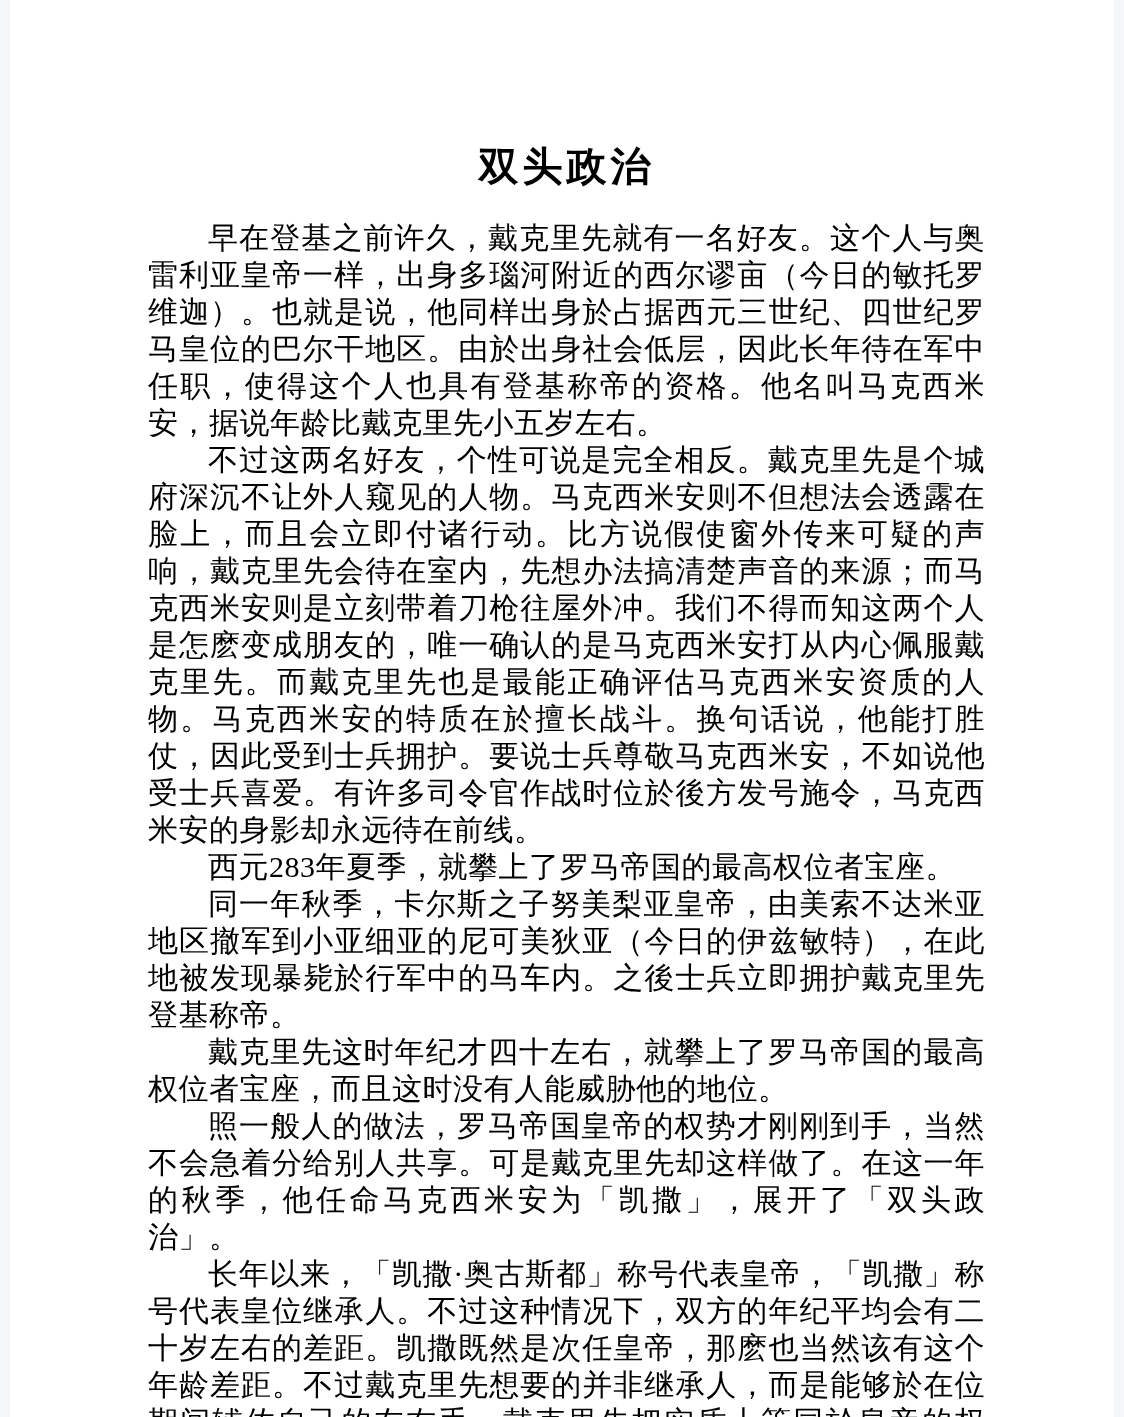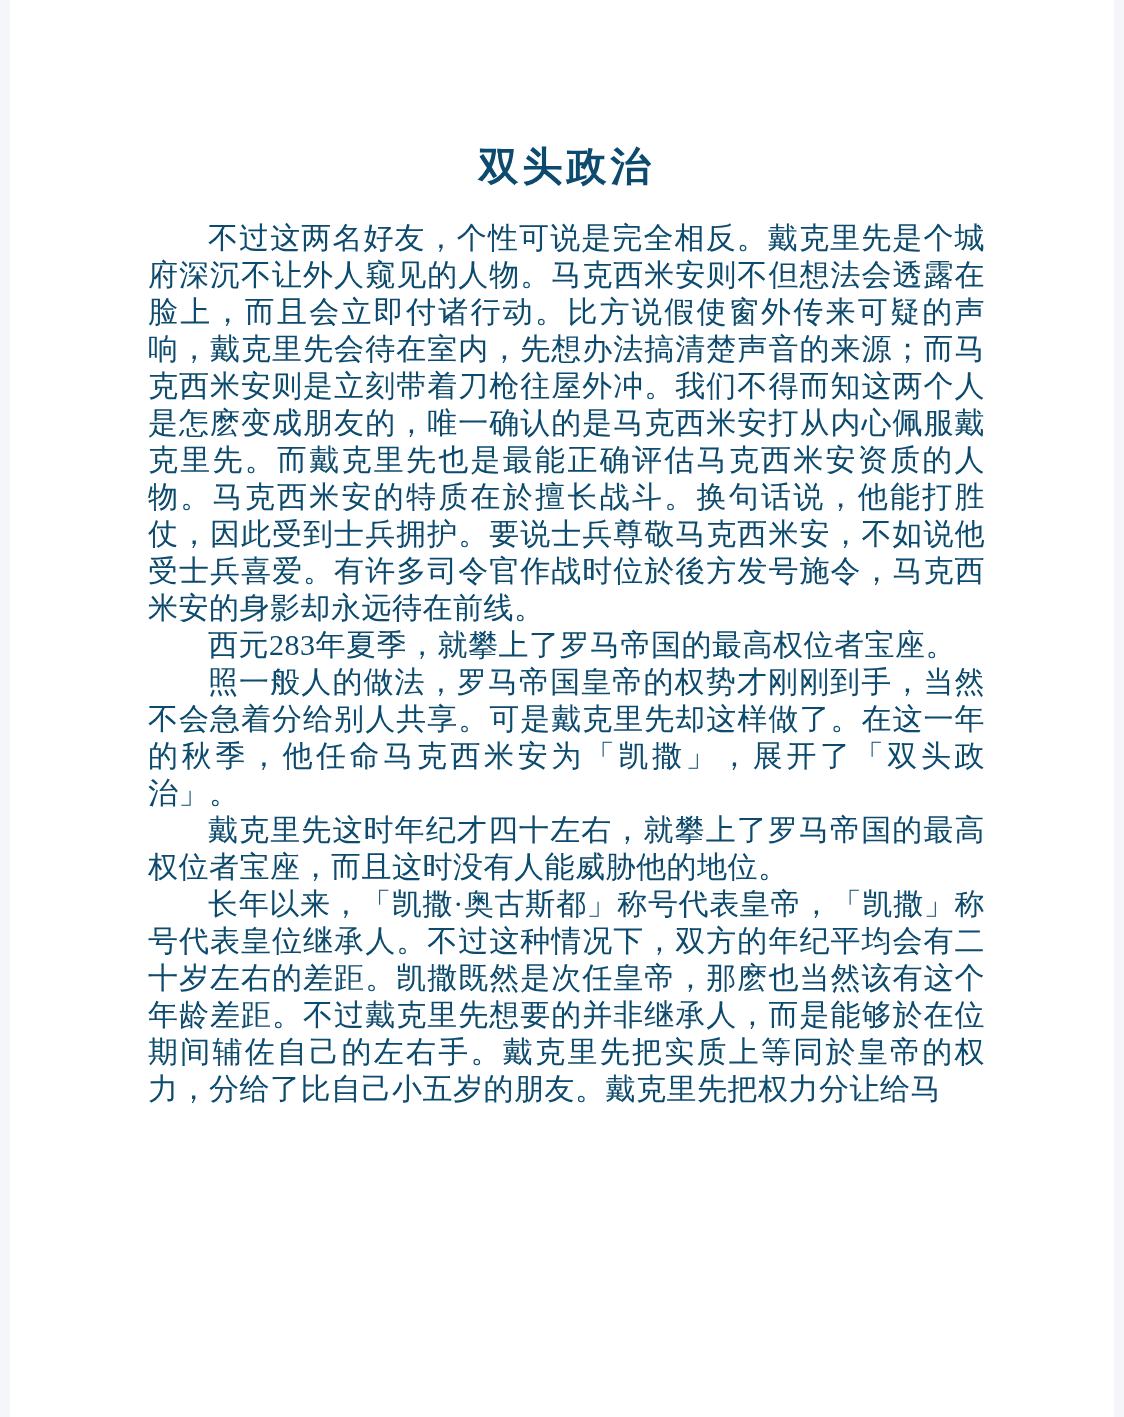--- a/index.html
+++ b/index.html
@@ -16,21 +16,21 @@
   }
   .page {
     position: absolute;
     left: 10px;
     top: 0;
     width: 1104px;
     height: 1417px;
     background: #ffffff;
     box-sizing: border-box;
     padding: 0 129px 0 138px;
-    color: #0c4a6e;
+    color: #000000;
   }
   .page-title {
     margin: 0;
     padding-top: 143px;
     text-align: center;
     font-size: 40px;
     line-height: 1.2;
     font-weight: 700;
     letter-spacing: 4px;
   }
@@ -47,19 +47,21 @@
     word-break: break-all;
   }
 </style>
 </head>
 <body>
 
 <div class="page">
   <h1 class="page-title">双头政治</h1>
 
   <div class="chapter-body">
+    <p>早在登基之前许久，戴克里先就有一名好友。这个人与奥雷利亚皇帝一样，出身多瑙河附近的西尔谬亩（今日的敏托罗维迦）。也就是说，他同样出身於占据西元三世纪、四世纪罗马皇位的巴尔干地区。由於出身社会低层，因此长年待在军中任职，使得这个人也具有登基称帝的资格。他名叫马克西米安，据说年龄比戴克里先小五岁左右。</p>
     <p>不过这两名好友，个性可说是完全相反。戴克里先是个城府深沉不让外人窥见的人物。马克西米安则不但想法会透露在脸上，而且会立即付诸行动。比方说假使窗外传来可疑的声响，戴克里先会待在室内，先想办法搞清楚声音的来源；而马克西米安则是立刻带着刀枪往屋外冲。我们不得而知这两个人是怎麽变成朋友的，唯一确认的是马克西米安打从内心佩服戴克里先。而戴克里先也是最能正确评估马克西米安资质的人物。马克西米安的特质在於擅长战斗。换句话说，他能打胜仗，因此受到士兵拥护。要说士兵尊敬马克西米安，不如说他受士兵喜爱。有许多司令官作战时位於後方发号施令，马克西米安的身影却永远待在前线。</p>
     <p>西元283年夏季，就攀上了罗马帝国的最高权位者宝座。</p>
+    <p>同一年秋季，卡尔斯之子努美梨亚皇帝，由美索不达米亚地区撤军到小亚细亚的尼可美狄亚（今日的伊兹敏特），在此地被发现暴毙於行军中的马车内。之後士兵立即拥护戴克里先登基称帝。</p>
+    <p>戴克里先这时年纪才四十左右，就攀上了罗马帝国的最高权位者宝座，而且这时没有人能威胁他的地位。</p>
     <p>照一般人的做法，罗马帝国皇帝的权势才刚刚到手，当然不会急着分给别人共享。可是戴克里先却这样做了。在这一年的秋季，他任命马克西米安为「凯撒」，展开了「双头政治」。</p>
-    <p>戴克里先这时年纪才四十左右，就攀上了罗马帝国的最高权位者宝座，而且这时没有人能威胁他的地位。</p>
     <p>长年以来，「凯撒·奥古斯都」称号代表皇帝，「凯撒」称号代表皇位继承人。不过这种情况下，双方的年纪平均会有二十岁左右的差距。凯撒既然是次任皇帝，那麽也当然该有这个年龄差距。不过戴克里先想要的并非继承人，而是能够於在位期间辅佐自己的左右手。戴克里先把实质上等同於皇帝的权力，分给了比自己小五岁的朋友。戴克里先把权力分让给马</p>
   </div>
 </div>
 
 </body></html>

